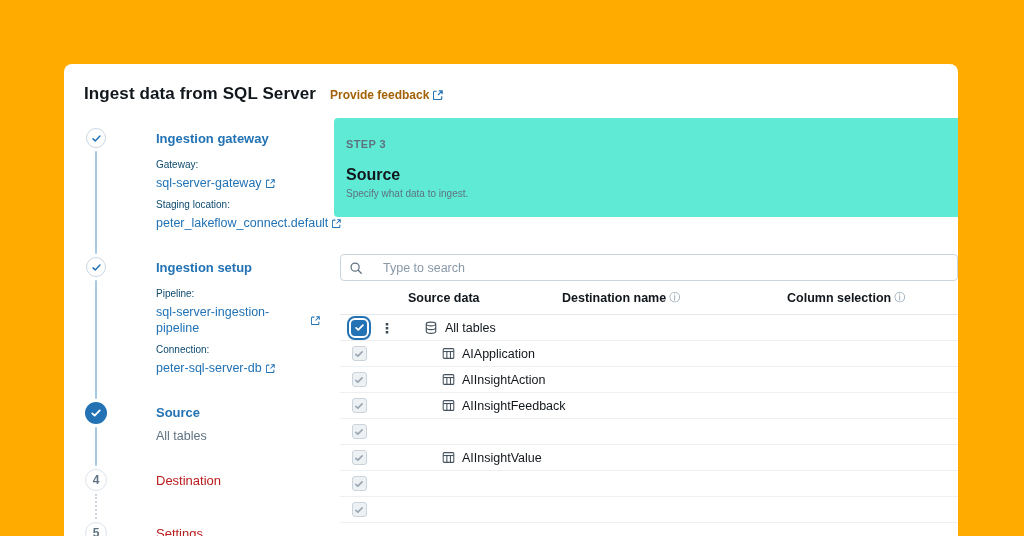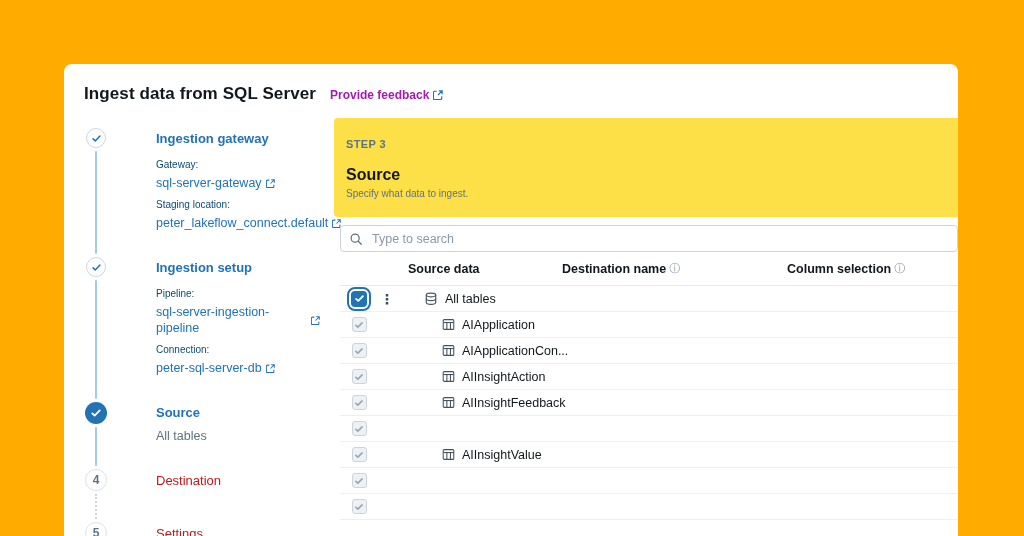--- a/index.html
+++ b/index.html
@@ -17,21 +17,21 @@
     display:flex; flex-direction:column;
   }
   
   .card-header {
     padding:20px 20px 10px 20px;
     display:flex; align-items:baseline; gap:14px;
     flex:0 0 auto;
   }
   .page-title { font-size:17px; font-weight:700; letter-spacing:.1px; }
   .feedback-link {
-    font-size:12px; font-weight:600; color:#a21caf; cursor:pointer;
+    font-size:12px; font-weight:600; color:#a16207; cursor:pointer;
     display:inline-flex; align-items:center; gap:4px;
   }
   
   .card-body { flex:1; display:flex; align-items:stretch; min-height:0; }
   
   .stepper { width:256px; flex:0 0 auto; padding:14px 0 0 20px; }
   .step { display:flex;gap:38px; }
   .rail { width:24px; flex:0 0 auto; display:flex; flex-direction:column; align-items:center; }
   .line { flex:1; width:2px; margin:3px 0; }
   .line.solid { background:#A6C9E4; border-radius:1px; }
@@ -50,30 +50,30 @@
   .detail-label { font-size:10px; color:#0c4a6e; line-height:16px; }
   .detail-link {
     font-size:12.5px; color:#2272B4; line-height:16px; margin-bottom:6px;
     display:inline-flex; align-items:center; gap:4px; cursor:pointer;
   }
   .step-sub { font-size:12.5px; color:#5F7281; padding:6px 0 26px 0; }
   .spacer-sm { height:30px; }
   
   .panel { flex:1; min-width:0; display:flex; flex-direction:column; }
   .panel-band {
-    margin:4px 0 0 14px; background:#fde047; border-radius:4px 0 0 4px;
+    margin:4px 0 0 14px; background:#5eead4; border-radius:4px 0 0 4px;
     padding:20px 20px 18px 12px; flex:0 0 auto;
   }
   .band-step { font-size:11px; font-weight:700; color:#5F7281; letter-spacing:.4px; margin-bottom:16px; }
   .band-title { font-size:16px; font-weight:700; color:#11171C; margin-bottom:4px; }
   .band-sub { font-size:10px; color:#5F7281; }
   .panel-content { margin-left:20px; flex:1; }
   .searchbox {
-    margin-top:8px; height:27px; border:1px solid #C9D4DD; border-radius:4px;
-    display:flex; align-items:center; padding:0 8px; gap:9px; background:#fff;
+    margin-top:37px; height:27px; border:1px solid #C9D4DD; border-radius:4px;
+    display:flex; align-items:center; padding:0 8px; gap:20px; background:#fff;
   }
   .searchbox input {
     border:none; outline:none; flex:1; font-size:12.5px;
     font-family:"Liberation Sans","DejaVu Sans",sans-serif; color:#11171C; background:transparent;
   }
   .searchbox input::placeholder { color:#8A99A8; }
   
   .tgrid { display:grid; grid-template-columns:38px 24px 160px 225px 1fr; align-items:center; }
   .thead { height:34px; border-bottom:1px solid #E3E8EC; }
   .th { font-size:12.5px; font-weight:700; color:#11171C; display:flex; align-items:center; gap:3px; }
@@ -300,38 +300,39 @@
                     <path d="M1.5 5.6h13" stroke="#44535F" stroke-width="1.3"></path>
                     <path d="M6 5.6V14M10.4 5.6V14" stroke="#44535F" stroke-width="1.3"></path>
                   </svg>
                 </span>
                 <span>AIApplication</span>
               </div>
               <div></div>
               <div></div>
             </div>
 
+
             <div class="tgrid trow">
               <div class="c-check">
                 <span class="cb cb-disabled">
                   <svg width="10" height="10" viewBox="0 0 16 16">
                     <path d="M3 8.5l3.2 3L13 4.5" fill="none" stroke="#9AA7B2" stroke-width="2.6" stroke-linecap="round" stroke-linejoin="round"></path>
                   </svg>
                 </span>
               </div>
               <div></div>
               <div class="c-name child">
                 <span>
                   <svg width="13" height="13" viewBox="0 0 16 16">
                     <rect x="1.5" y="2" width="13" height="12" rx="1.2" fill="none" stroke="#44535F" stroke-width="1.3"></rect>
                     <path d="M1.5 5.6h13" stroke="#44535F" stroke-width="1.3"></path>
                     <path d="M6 5.6V14M10.4 5.6V14" stroke="#44535F" stroke-width="1.3"></path>
                   </svg>
                 </span>
-                <span>AIApplicationCon...</span>
+                <span>AIInsightAction</span>
               </div>
               <div></div>
               <div></div>
             </div>
 
             <div class="tgrid trow">
               <div class="c-check">
                 <span class="cb cb-disabled">
                   <svg width="10" height="10" viewBox="0 0 16 16">
                     <path d="M3 8.5l3.2 3L13 4.5" fill="none" stroke="#9AA7B2" stroke-width="2.6" stroke-linecap="round" stroke-linejoin="round"></path>
@@ -340,22 +341,35 @@
               </div>
               <div></div>
               <div class="c-name child">
                 <span>
                   <svg width="13" height="13" viewBox="0 0 16 16">
                     <rect x="1.5" y="2" width="13" height="12" rx="1.2" fill="none" stroke="#44535F" stroke-width="1.3"></rect>
                     <path d="M1.5 5.6h13" stroke="#44535F" stroke-width="1.3"></path>
                     <path d="M6 5.6V14M10.4 5.6V14" stroke="#44535F" stroke-width="1.3"></path>
                   </svg>
                 </span>
-                <span>AIInsightAction</span>
-              </div>
+                <span>AIInsightFeedback</span>
+              </div>
+              <div></div>
+              <div></div>
+            </div>
+
+            <div class="tgrid trow">
+              <div class="c-check">
+                <span class="cb cb-disabled">
+                  <svg width="10" height="10" viewBox="0 0 16 16">
+                    <path d="M3 8.5l3.2 3L13 4.5" fill="none" stroke="#9AA7B2" stroke-width="2.6" stroke-linecap="round" stroke-linejoin="round"></path>
+                  </svg>
+                </span>
+              </div>
+              <div></div>
               <div></div>
               <div></div>
             </div>
 
             <div class="tgrid trow">
               <div class="c-check">
                 <span class="cb cb-disabled">
                   <svg width="10" height="10" viewBox="0 0 16 16">
                     <path d="M3 8.5l3.2 3L13 4.5" fill="none" stroke="#9AA7B2" stroke-width="2.6" stroke-linecap="round" stroke-linejoin="round"></path>
                   </svg>
@@ -363,56 +377,20 @@
               </div>
               <div></div>
               <div class="c-name child">
                 <span>
                   <svg width="13" height="13" viewBox="0 0 16 16">
                     <rect x="1.5" y="2" width="13" height="12" rx="1.2" fill="none" stroke="#44535F" stroke-width="1.3"></rect>
                     <path d="M1.5 5.6h13" stroke="#44535F" stroke-width="1.3"></path>
                     <path d="M6 5.6V14M10.4 5.6V14" stroke="#44535F" stroke-width="1.3"></path>
                   </svg>
                 </span>
-                <span>AIInsightFeedback</span>
-              </div>
-              <div></div>
-              <div></div>
-            </div>
-
-            <div class="tgrid trow">
-              <div class="c-check">
-                <span class="cb cb-disabled">
-                  <svg width="10" height="10" viewBox="0 0 16 16">
-                    <path d="M3 8.5l3.2 3L13 4.5" fill="none" stroke="#9AA7B2" stroke-width="2.6" stroke-linecap="round" stroke-linejoin="round"></path>
-                  </svg>
-                </span>
-              </div>
-              <div></div>
-              <div></div>
-              <div></div>
-            </div>
-
-            <div class="tgrid trow">
-              <div class="c-check">
-                <span class="cb cb-disabled">
-                  <svg width="10" height="10" viewBox="0 0 16 16">
-                    <path d="M3 8.5l3.2 3L13 4.5" fill="none" stroke="#9AA7B2" stroke-width="2.6" stroke-linecap="round" stroke-linejoin="round"></path>
-                  </svg>
-                </span>
-              </div>
-              <div></div>
-              <div class="c-name child">
-                <span>
-                  <svg width="13" height="13" viewBox="0 0 16 16">
-                    <rect x="1.5" y="2" width="13" height="12" rx="1.2" fill="none" stroke="#44535F" stroke-width="1.3"></rect>
-                    <path d="M1.5 5.6h13" stroke="#44535F" stroke-width="1.3"></path>
-                    <path d="M6 5.6V14M10.4 5.6V14" stroke="#44535F" stroke-width="1.3"></path>
-                  </svg>
-                </span>
                 <span>AIInsightValue</span>
               </div>
               <div></div>
               <div></div>
             </div>
 
             <div class="tgrid trow">
               <div class="c-check">
                 <span class="cb cb-disabled">
                   <svg width="10" height="10" viewBox="0 0 16 16">

